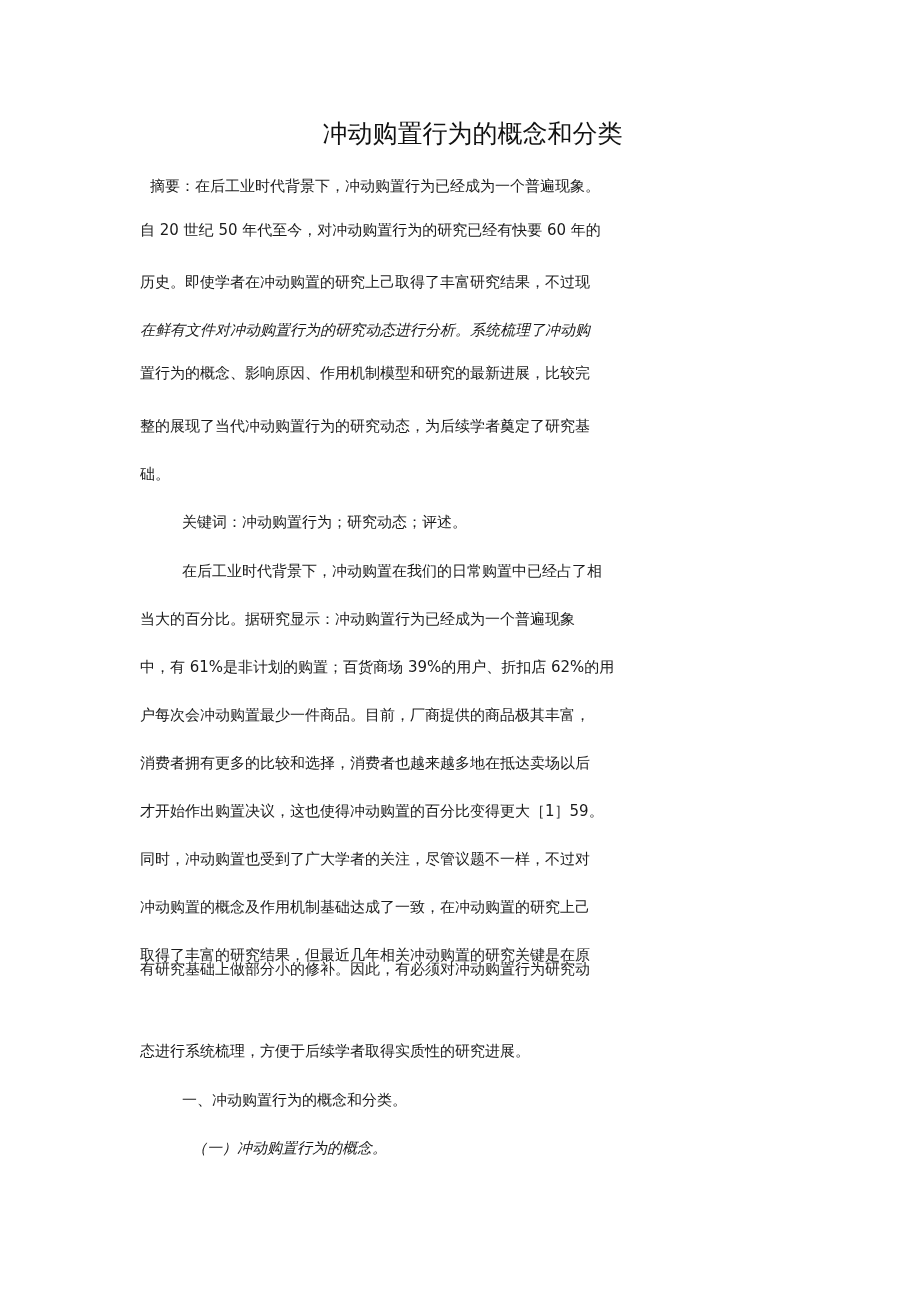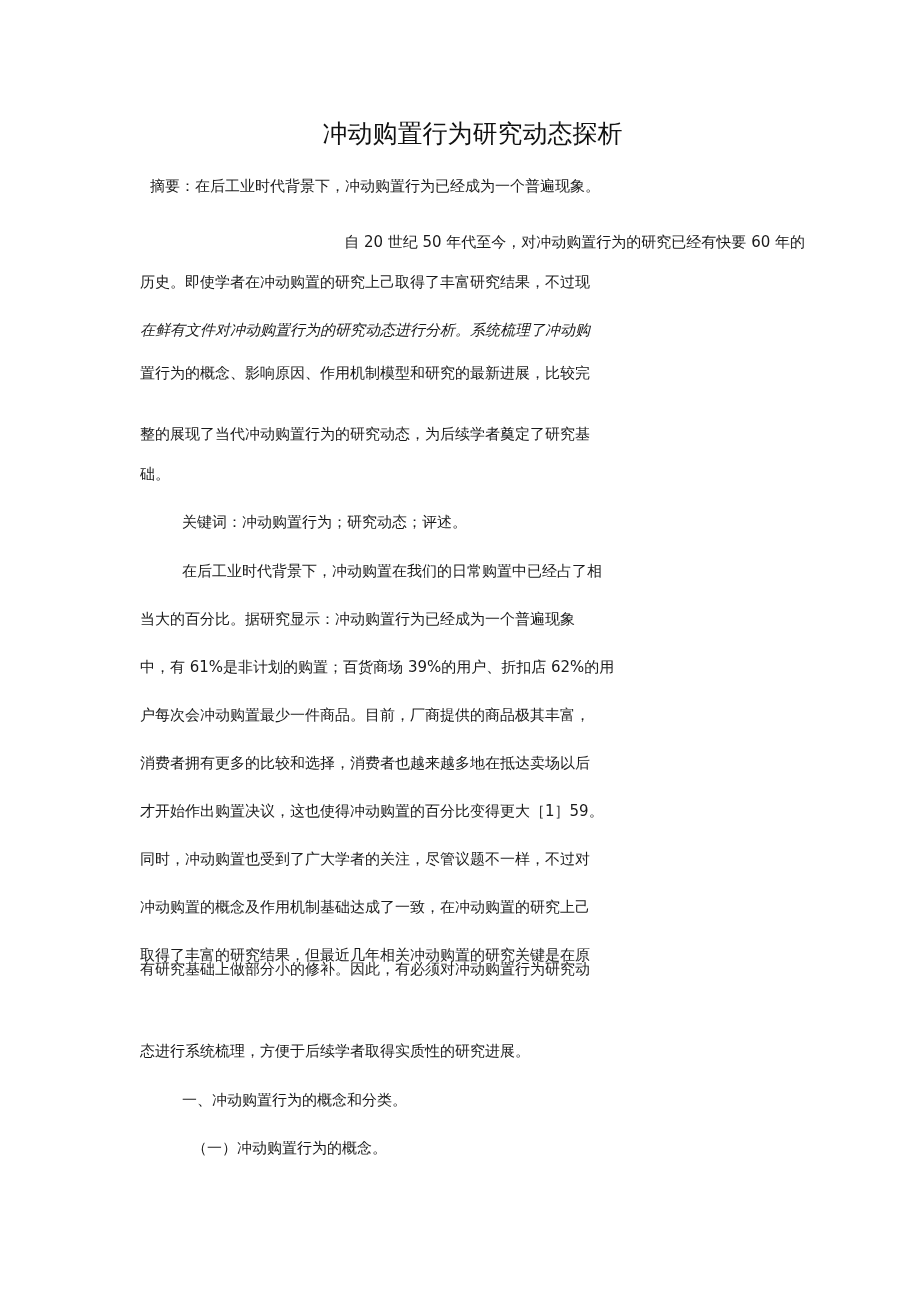--- a/index.html
+++ b/index.html
@@ -42,39 +42,39 @@
       color: #1a1a1a;
     }
     .indent1 { padding-left: 10px; }
     .indent2 { padding-left: 42px; }
     .indent3 { padding-left: 52px; }
   </style>
 </head>
 <body>
 
 <div class="page">
-  <div class="title">冲动购置行为研究动态探析</div>
+  <div class="title">冲动购置行为的概念和分类</div>
 
   <div class="line indent1" style="top:171px;">摘要：在后工业时代背景下，冲动购置行为已经成为一个普遍现象。</div>
-  <div class="line" style="top:227px;text-align:right;">自 20 世纪 50 年代至今，对冲动购置行为的研究已经有快要 60 年的</div>
+  <div class="line" style="top:215px;">自 20 世纪 50 年代至今，对冲动购置行为的研究已经有快要 60 年的</div>
   <div class="line" style="top:267px;">历史。即使学者在冲动购置的研究上己取得了丰富研究结果，不过现</div>
   <div class="line" style="top:315px;font-style:italic;">在鲜有文件对冲动购置行为的研究动态进行分析。系统梳理了冲动购</div>
   <div class="line" style="top:358px;">置行为的概念、影响原因、作用机制模型和研究的最新进展，比较完</div>
-  <div class="line" style="top:411px;margin-top:8px;">整的展现了当代冲动购置行为的研究动态，为后续学者奠定了研究基</div>
+  <div class="line" style="top:411px;">整的展现了当代冲动购置行为的研究动态，为后续学者奠定了研究基</div>
   <div class="line" style="top:459px;">础。</div>
 
   <div class="line indent2" style="top:507px;">关键词：冲动购置行为；研究动态；评述。</div>
 
   <div class="line indent2" style="top:556px;">在后工业时代背景下，冲动购置在我们的日常购置中已经占了相</div>
   <div class="line" style="top:604px;">当大的百分比。据研究显示：冲动购置行为已经成为一个普遍现象</div>
   <div class="line" style="top:652px;">中，有 61%是非计划的购置；百货商场 39%的用户、折扣店 62%的用</div>
   <div class="line" style="top:700px;">户每次会冲动购置最少一件商品。目前，厂商提供的商品极其丰富，</div>
   <div class="line" style="top:748px;">消费者拥有更多的比较和选择，消费者也越来越多地在抵达卖场以后</div>
   <div class="line" style="top:796px;">才开始作出购置决议，这也使得冲动购置的百分比变得更大［1］59。</div>
   <div class="line" style="top:844px;">同时，冲动购置也受到了广大学者的关注，尽管议题不一样，不过对</div>
   <div class="line" style="top:892px;">冲动购置的概念及作用机制基础达成了一致，在冲动购置的研究上己</div>
   <div class="line" style="top:940px;font-family:Liberation Serif, serif;">取得了丰富的研究结果，但最近几年相关冲动购置的研究关键是在原</div>
   <div class="line" style="top:944px;margin-top:10px;">有研究基础上做部分小的修补。因此，有必须对冲动购置行为研究动</div>
   <div class="line" style="top:1036px;">态进行系统梳理，方便于后续学者取得实质性的研究进展。</div>
 
   <div class="line indent2" style="top:1085px;">一、冲动购置行为的概念和分类。</div>
-  <div class="line indent3" style="top:1133px;">（一）冲动购置行为的概念。</div>
+  <div class="line indent3" style="top:1133px;font-style:italic;">（一）冲动购置行为的概念。</div>
 </div>
 
 </body></html>

